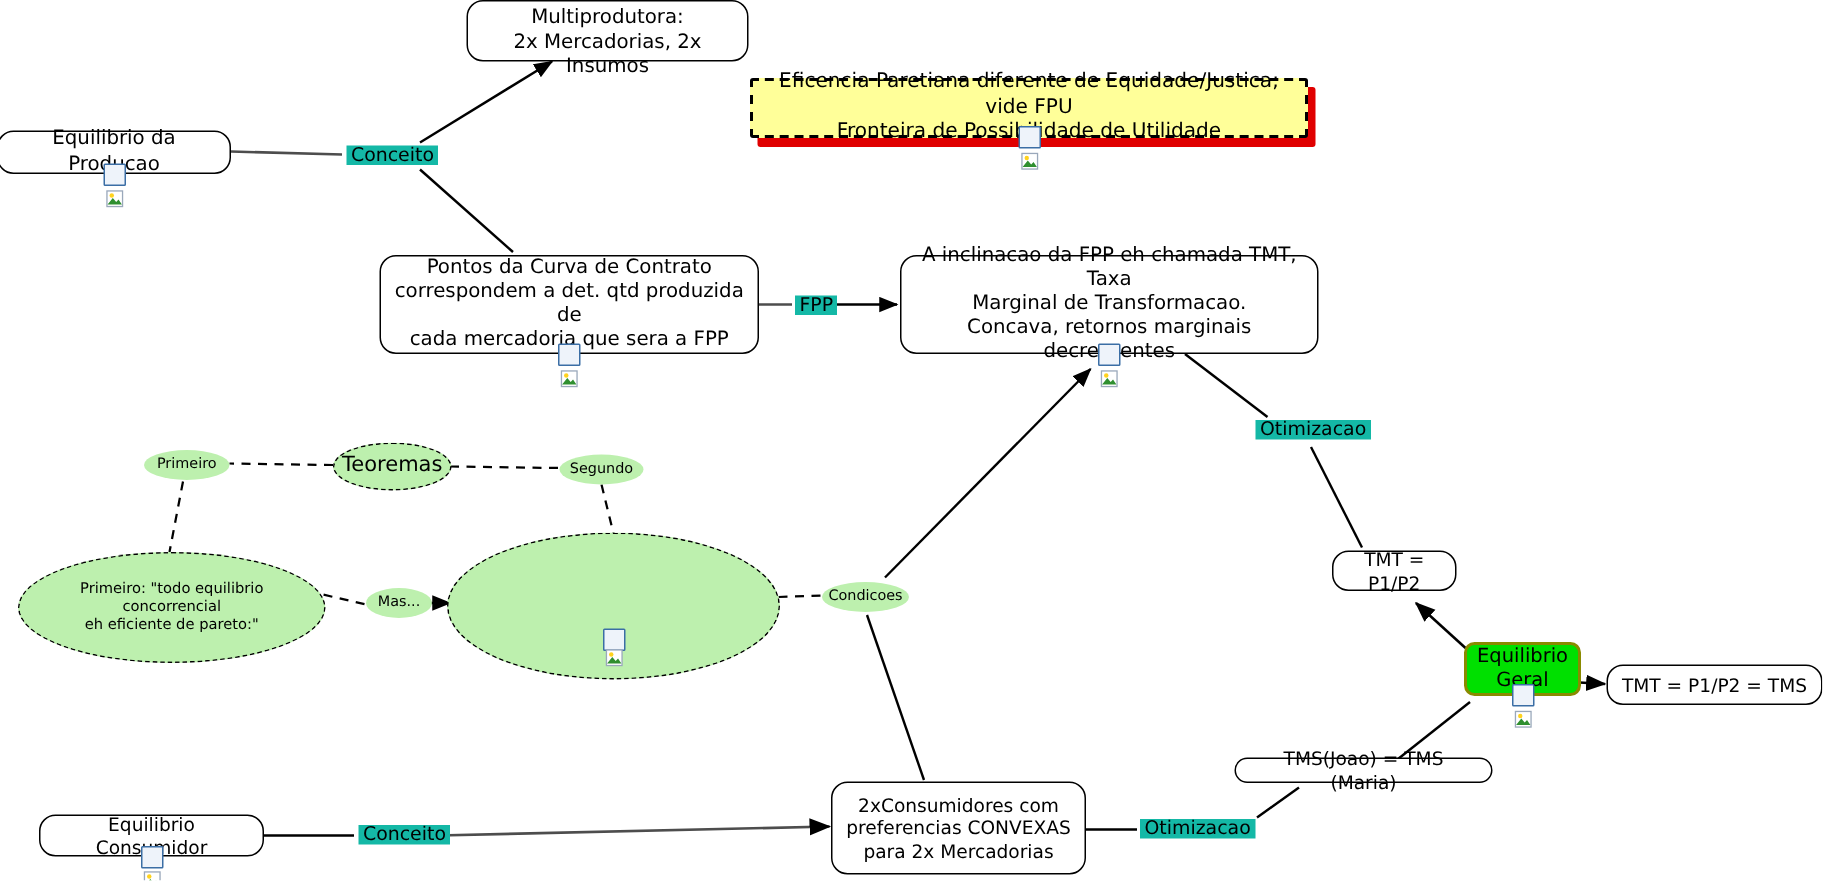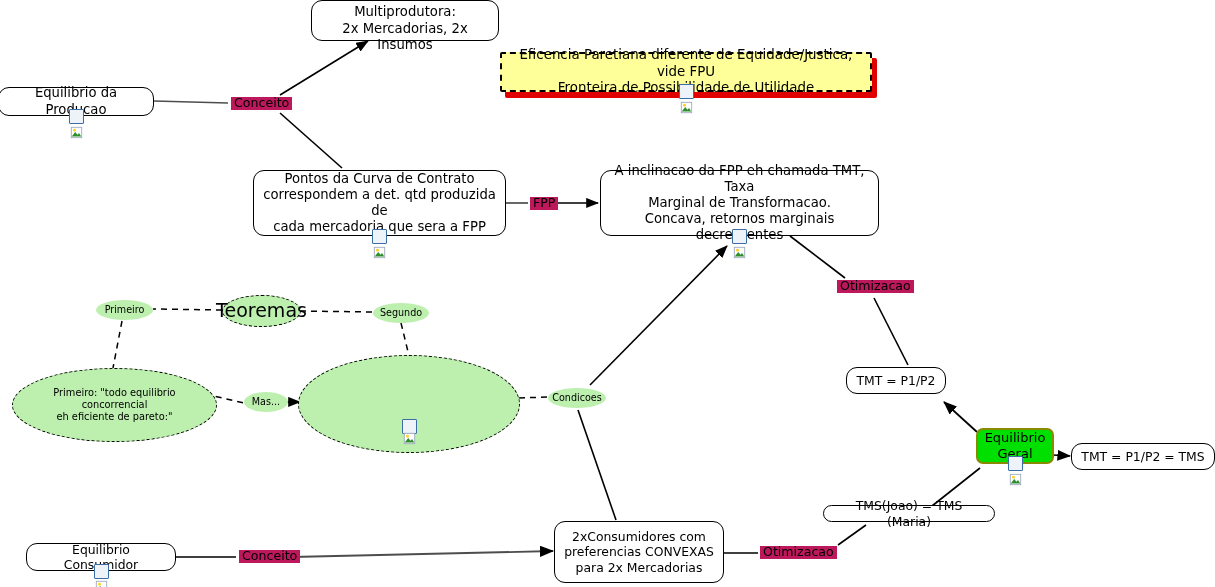--- a/index.html
+++ b/index.html
@@ -69,28 +69,28 @@
   .ellipse{
     background:#bdf0ae;
     border-radius:50%;
     font-size:9.6px;
     padding:2px 6px;
   }
   .ellipse.dashed{
     border:1.5px dashed #000000;
   }
   .ellipse.plain{border:none;}
-  .ellipse.title{font-size:19px;}
+  .ellipse.title{font-size:14px;}
 
   
   .edge-label{
     position:absolute;
     font-size:12.6px;
     color:#000000;
-    background:#be185d;
+    background:#14b8a6;
     padding:0 3px;
     white-space:nowrap;
     line-height:1;
   }
 
   
   .res-icon{
     position:absolute;
     width:15px;height:15px;
     box-sizing:border-box;
@@ -243,21 +243,21 @@
         <circle cx="5.2" cy="5" r="1.7" fill="#ffd21e"></circle>
         <path d="M2 12 L6 7 L8.6 10 L10.4 8 L13 12 Z" fill="#2f8f2f"></path>
       </svg>
     </span>
   </div>
 
   <div class="node ellipse plain" style="left:548px;top:388px;width:58px;height:20px;">
     <span>Condicoes</span>
   </div>
 
-  <div class="node rect small" style="left:846px;top:367px;width:100px;height:27px;">
+  <div class="node rect small" style="left:888px;top:367px;width:83px;height:27px;">
     <span>TMT = P1/P2</span>
   </div>
 
   <div class="node green-rect" style="left:976px;top:428px;width:78px;height:36px;">
     <span>Equilibrio
 Geral</span>
     <span class="res-icon">
       <svg viewBox="0 0 15 15" xmlns="http://www.w3.org/2000/svg">
         <rect x="1.5" y="1.5" width="12" height="12" fill="#ffffff" stroke="#9aa8bb" stroke-width="1"></rect>
         <circle cx="5.2" cy="5" r="1.7" fill="#ffd21e"></circle>

